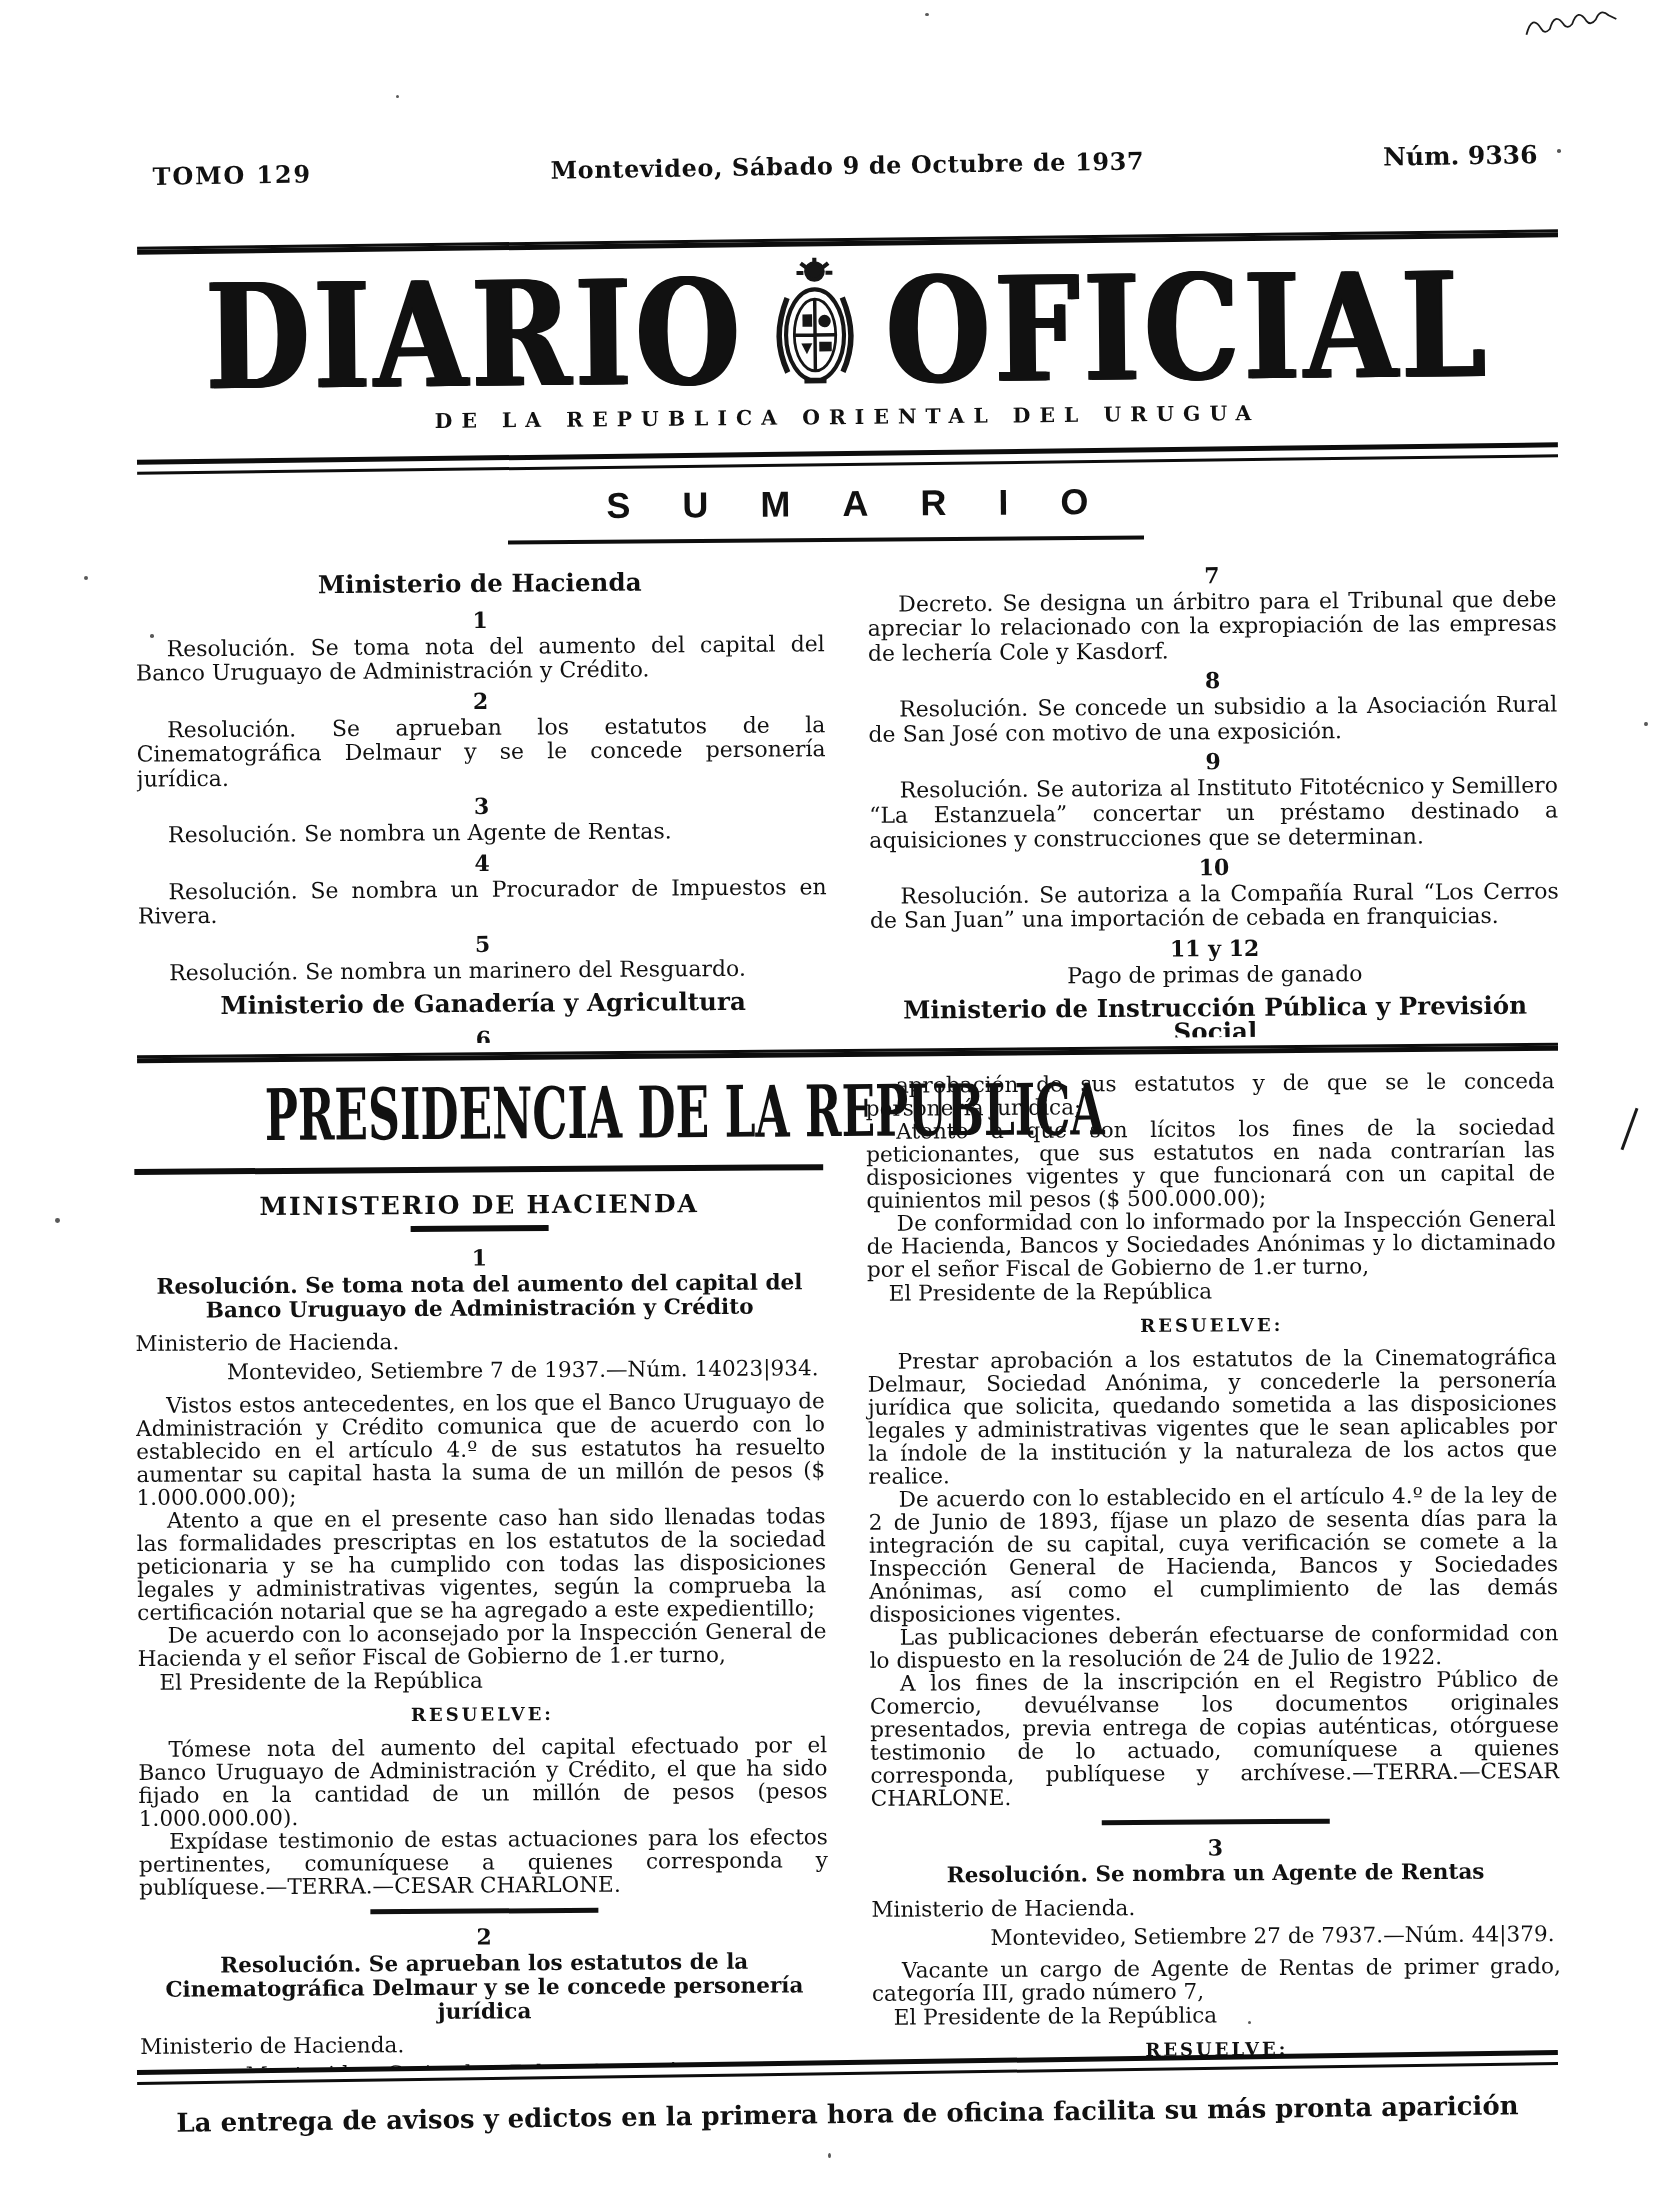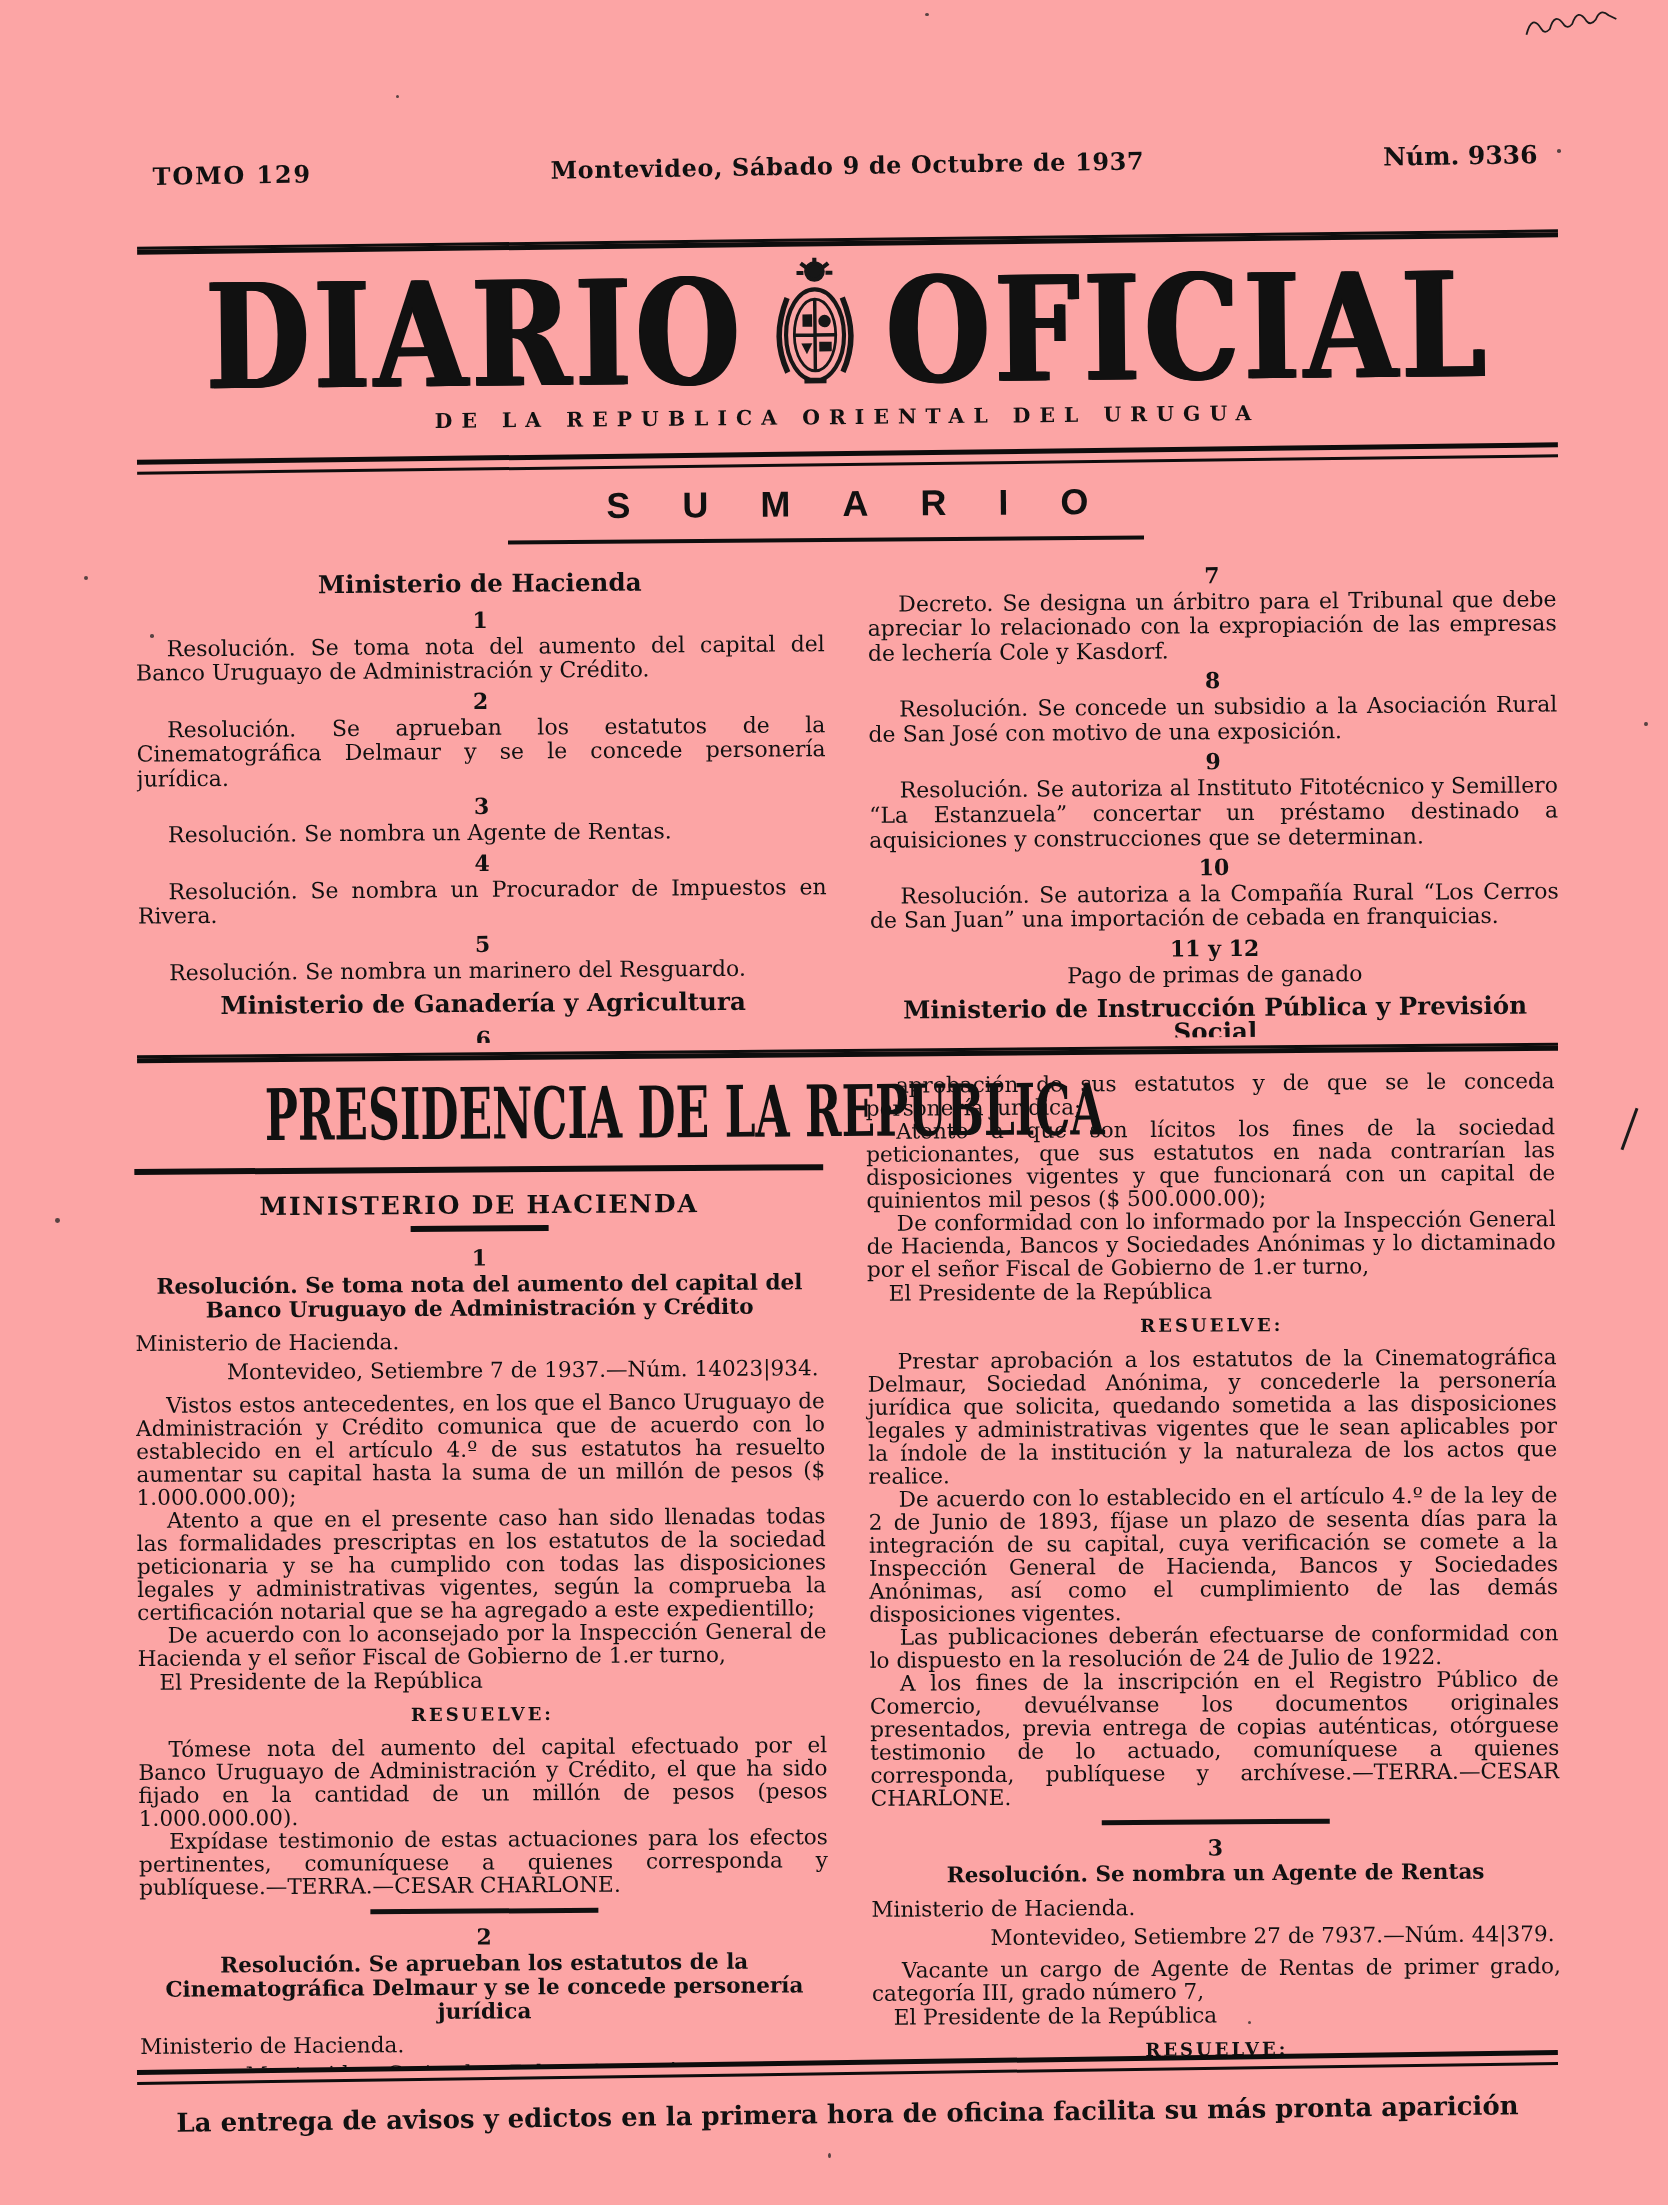--- a/index.html
+++ b/index.html
@@ -1,16 +1,16 @@
 <!DOCTYPE html>
 <html style="font-size:9.6px"><head>
 <meta charset="utf-8">
 <style>
   html,body{margin:0;padding:0;background:#6b6b6b;}
-  .sheet{position:relative;width:1668px;height:2205px;background:#fca5a5;color:#111;
+  .sheet{position:relative;width:1668px;height:2205px;background:#ffffff;color:#111;
          font-family:"DejaVu Serif",serif;overflow:hidden;}
   .band{position:absolute;left:137px;width:1421px;}
 
   
   .header-row{top:151px;display:flex;justify-content:space-between;align-items:baseline;
               transform:rotate(-0.9deg);font-weight:bold;}
   .tomo{font-size:24px;letter-spacing:1.8px;padding-left:15.6px;}
   .issue-date{font-size:24px;letter-spacing:0.6px;}
   .issue-num{font-size:25px;padding-right:20.4px;}
 

